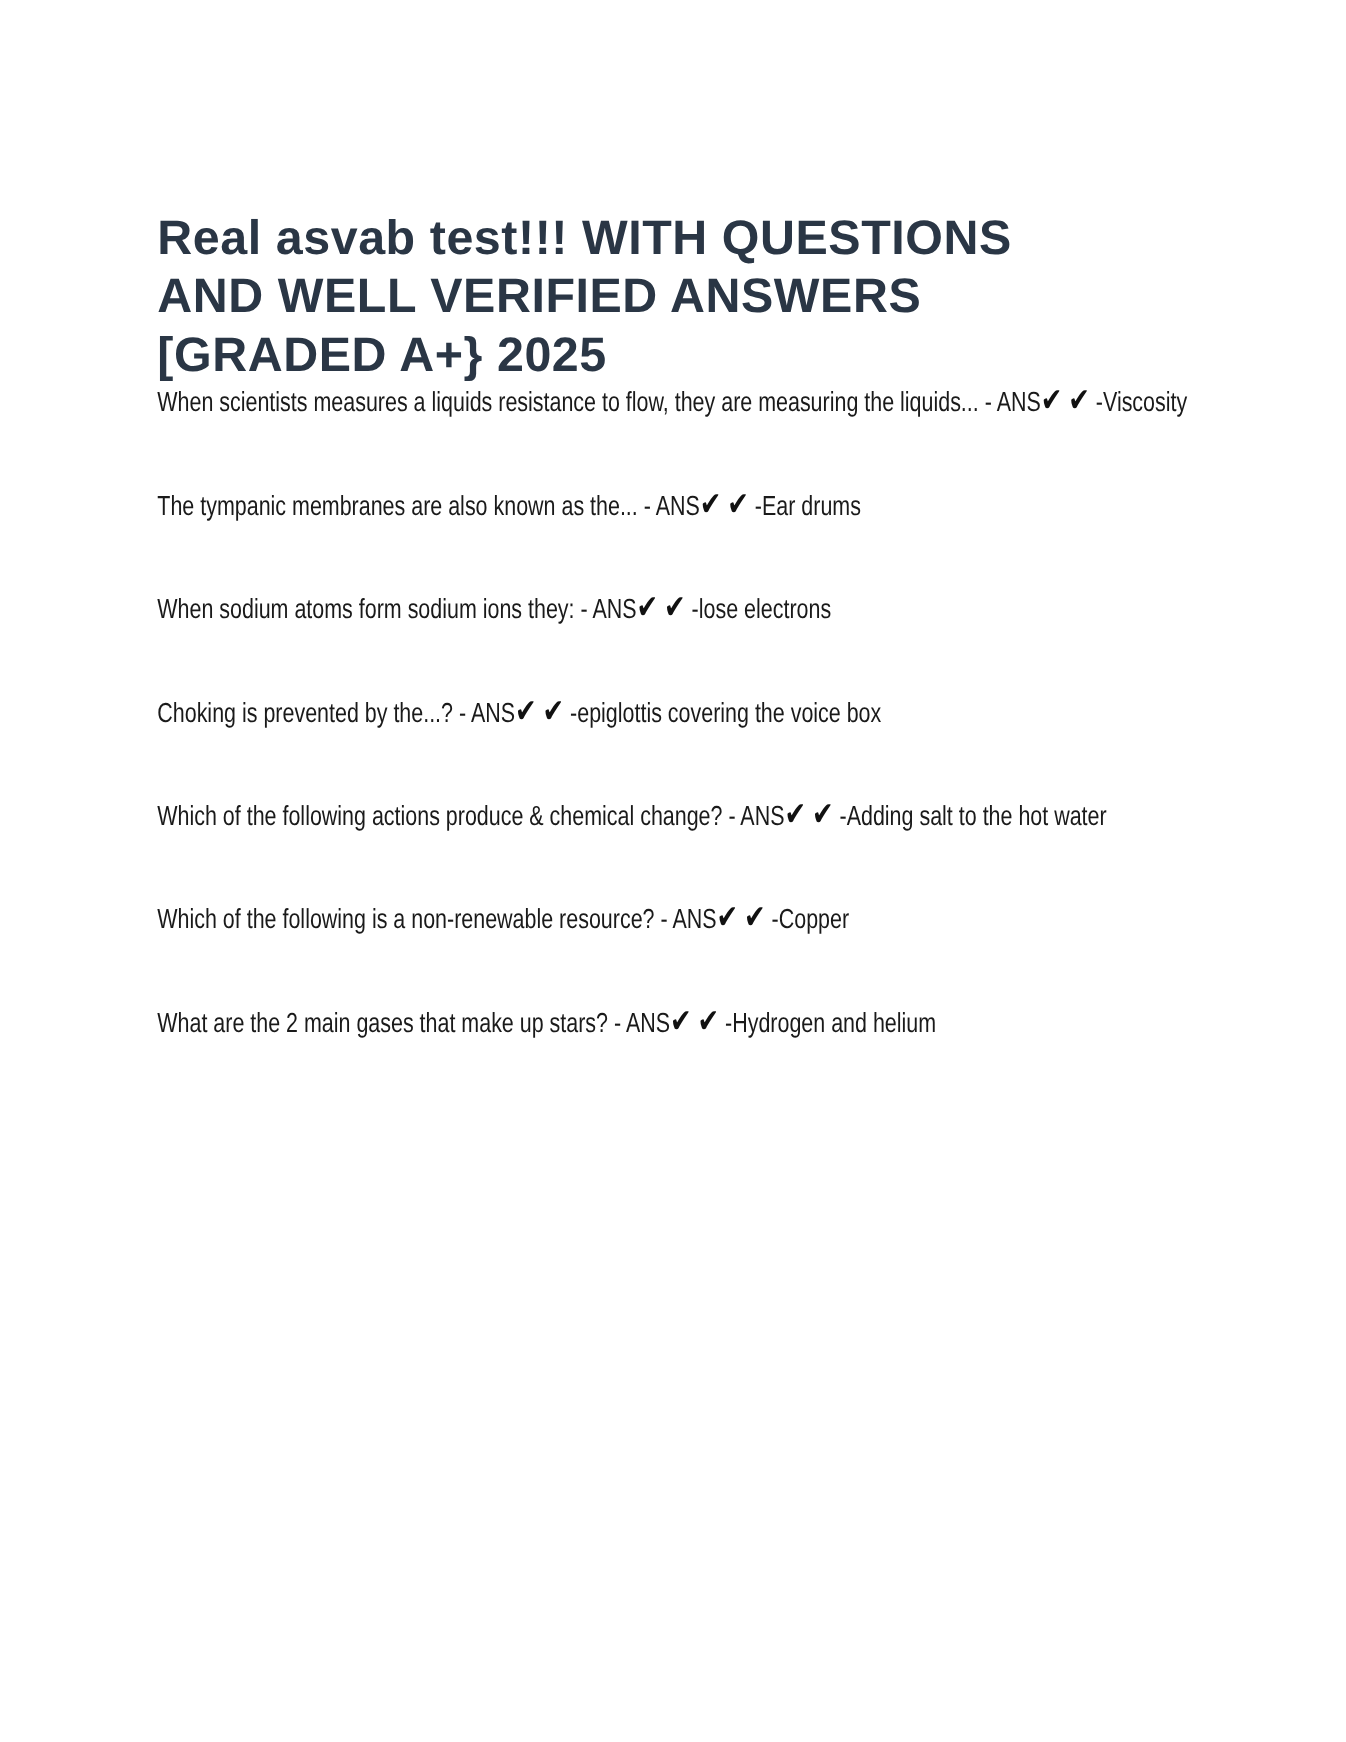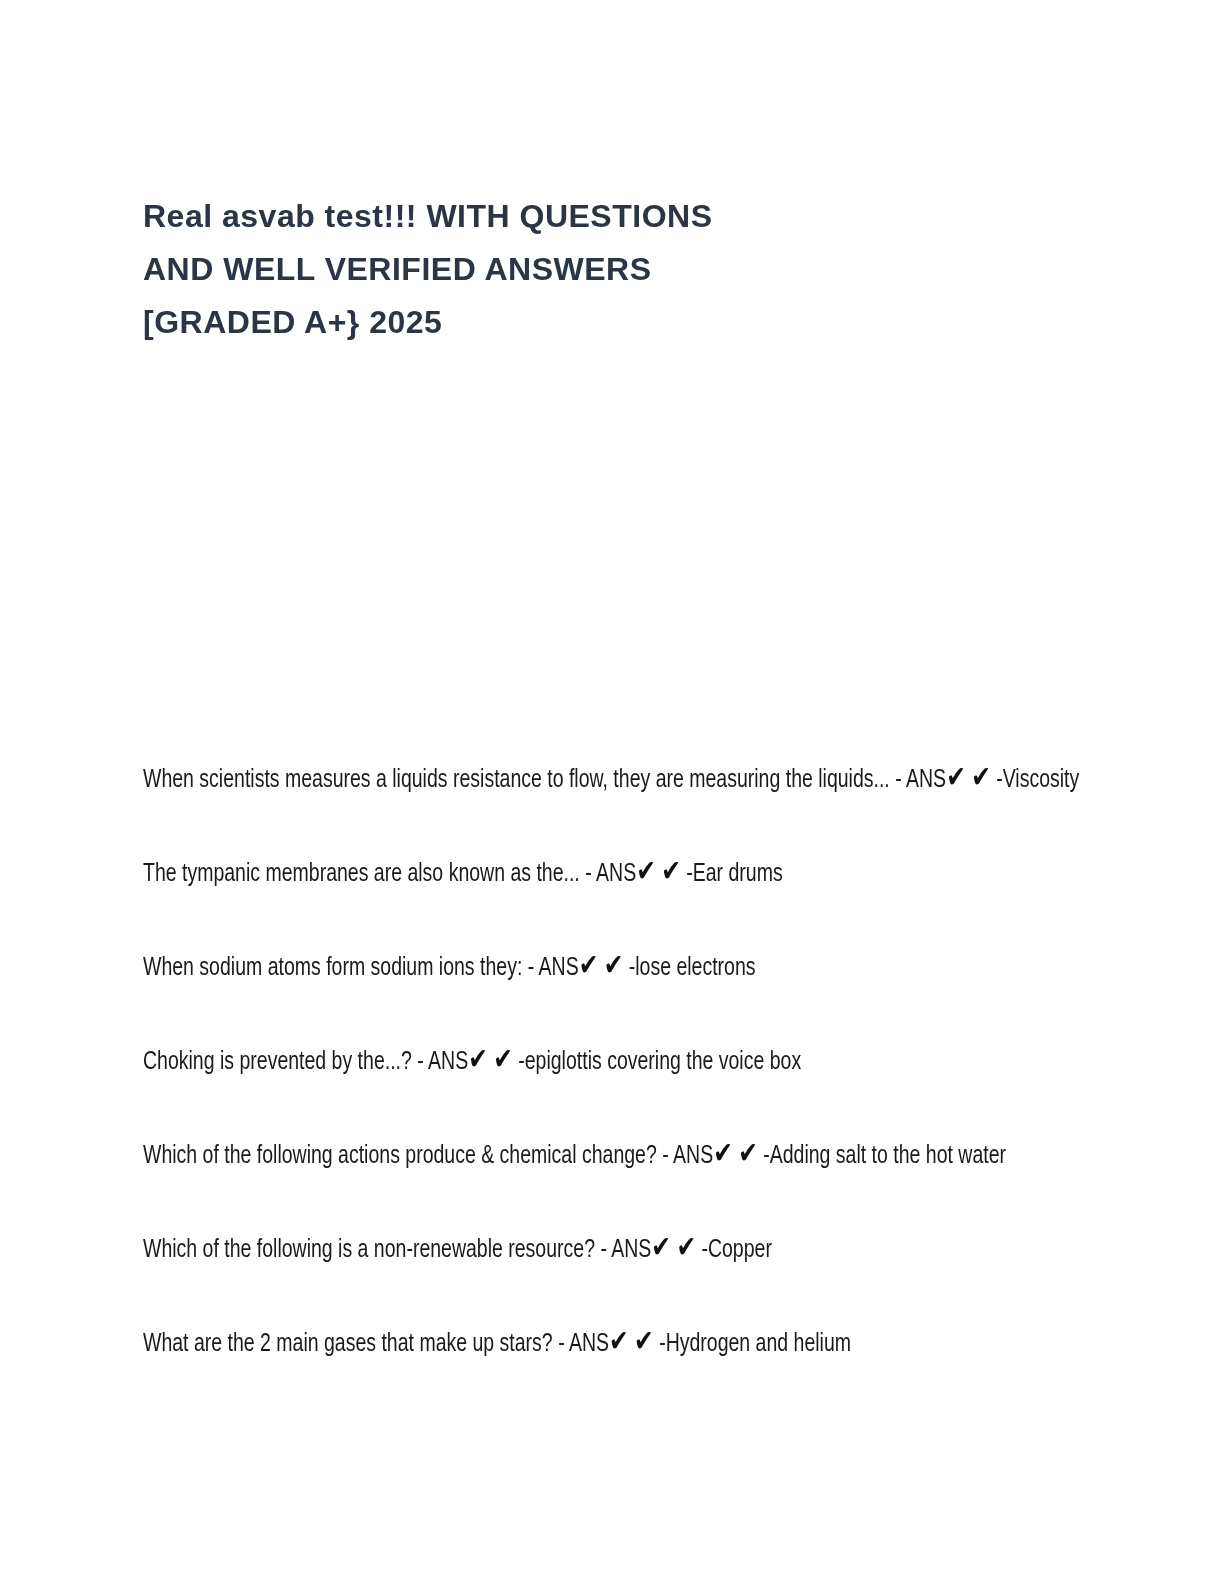--- a/index.html
+++ b/index.html
@@ -13,29 +13,28 @@
     font-family: "Liberation Sans", sans-serif;
   }
   .content {
     padding-left: 143px;
     padding-right: 60px;
   }
   .title {
     padding-top: 190px;
     font-family: "Liberation Sans", sans-serif;
     font-weight: bold;
-    font-size: 32px;
+    font-size: 44px;
     line-height: 53px;
     letter-spacing: 0.5px;
     color: #2a3645;
     white-space: pre-line;
     width: 960px;
   }
   .qa-list {
-    margin-top: 412px;
   }
   .qa {
     width: 1210px;
     transform: scaleX(0.78);
     transform-origin: 0 0;
     font-family: "Liberation Sans", sans-serif;
     font-size: 25px;
     line-height: 31px;
     color: #1a1a1a;
     margin: 0 0 61px 0;

